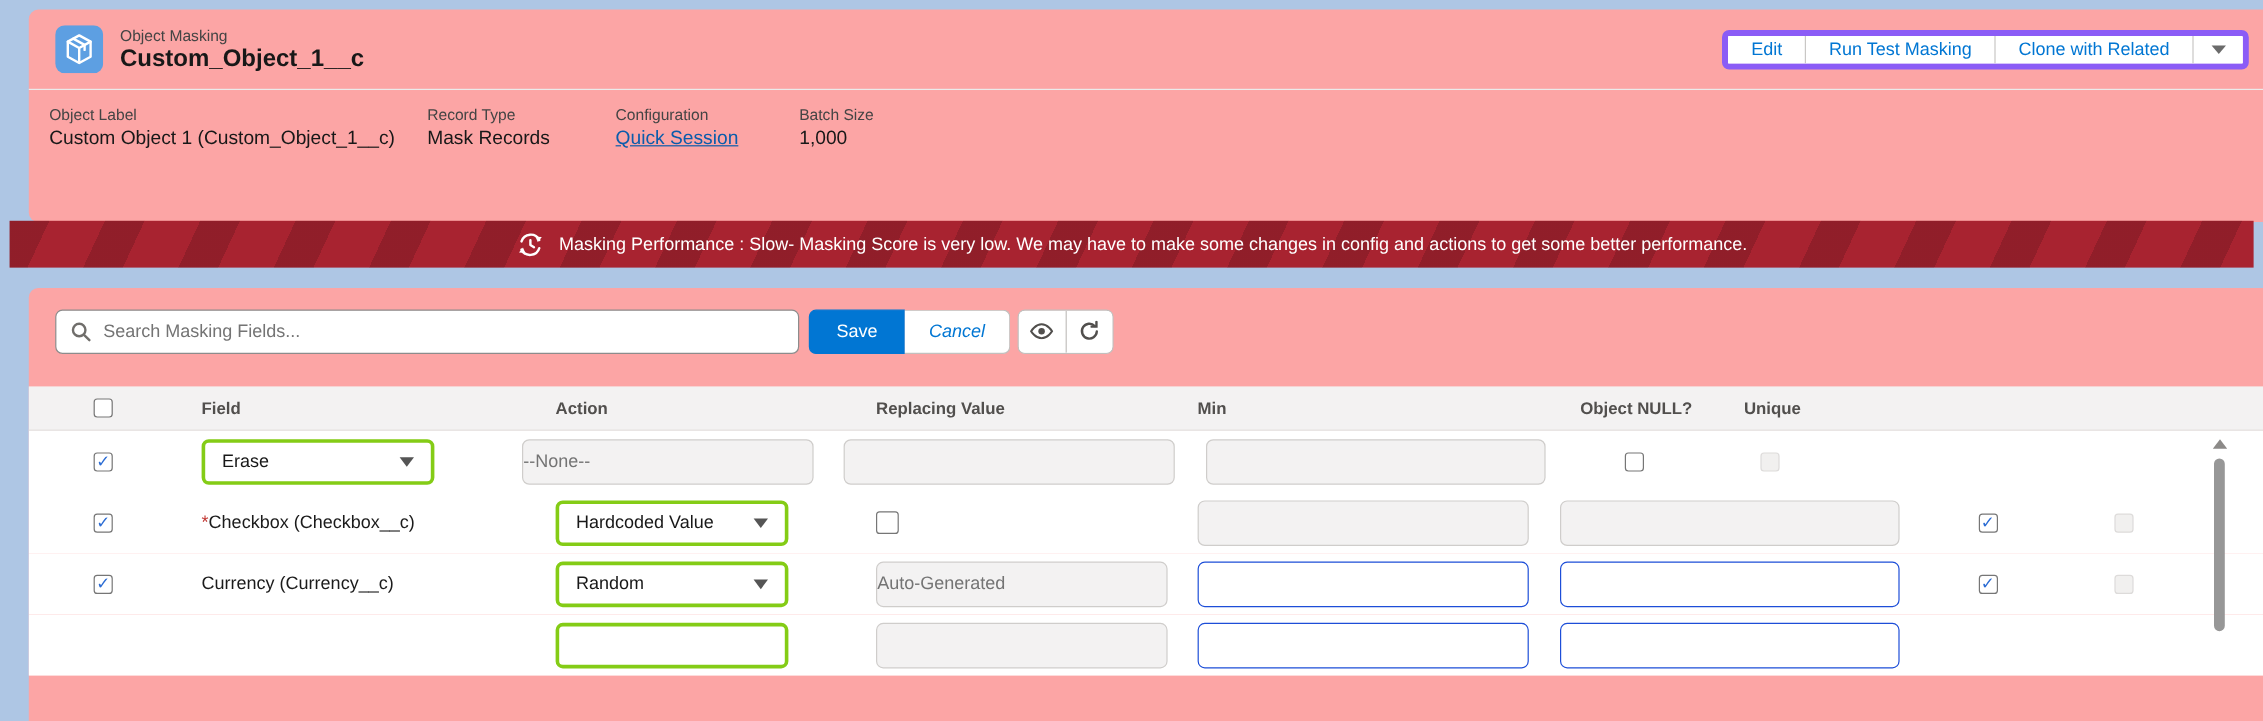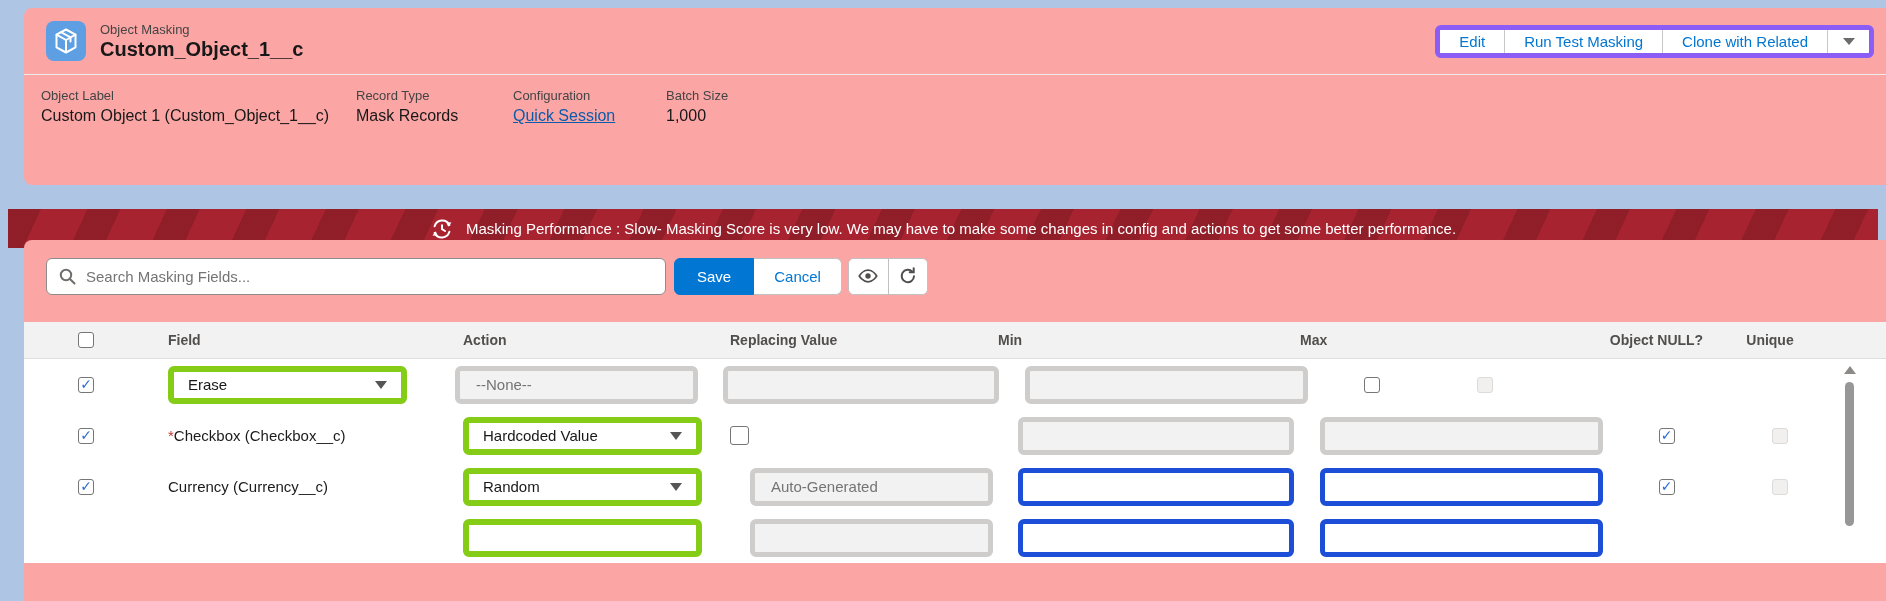--- a/index.html
+++ b/index.html
@@ -22,21 +22,21 @@
   .tri-down { width:0; height:0; border-left:6px solid transparent; border-right:6px solid transparent; border-top:7px solid #6b6b6b; display:inline-block; }
 
   .hdr-fields { display:flex; padding:13px 0 0 17px; }
   .fld { padding-right:10px; }
   .fld-label { font-size:13px; color:#444; }
   .fld-value { font-size:16px; color:#181818; margin-top:4px; }
   .fld-value a { color:#0b5cab; text-decoration:underline; cursor:pointer; }
   .fld-1 { width:315px; } .fld-2 { width:157px; } .fld-3 { width:153px; }
 
   
-  .alert { position:absolute; left:8px; top:209px; width:1870px; height:39px;
+  .alert { position:absolute; left:8px; top:184px; width:1870px; height:39px;
     background-color:#a82330;
     background-image:repeating-linear-gradient(115deg, rgba(0,0,0,0.14) 0 30px, rgba(0,0,0,0) 30px 72px);
     display:flex; align-items:center; justify-content:center; color:#fff; font-size:15px; }
   .alert-icon { margin-right:12px; display:flex; }
 
   
   .main-card { top:240px; height:370px; border-radius:8px 8px 0 0; }
   .tabs { display:flex; align-items:flex-end; height:78px; padding:0 25px; border-bottom:1px solid #e8e8e8; }
   .tab { position:relative; font-size:16px; color:#514f4d; padding:0 16px 15px; margin-right:28px; cursor:pointer; }
   .tab.active { font-weight:bold; color:#181818; }
@@ -44,21 +44,21 @@
 
   .section-bar { display:flex; justify-content:space-between; align-items:center; height:72px; padding:0 20px 0 22px; }
   .sec-left { display:flex; align-items:center; }
   .sec-icon { width:36px; height:36px; display:block; }
   .sec-title { font-size:18px; font-weight:bold; color:#181818; margin-left:14px; }
   .sec-right { display:flex; align-items:flex-start; }
   .search { display:flex; align-items:center; width:620px; height:37px; border:1px solid #8c8c8c; border-radius:6px; padding:0 12px; background:#fff; margin-right:8px; }
   .search input { border:none; outline:none; font-size:15px; color:#333; width:100%; margin-left:10px; font-family:inherit; background:transparent; }
   .search input::placeholder { color:#747474; }
   .btn-save { height:37px; padding:0 22px; background:#0176d3; color:#fff; border:1px solid #0176d3; border-radius:6px 0 0 6px; font-size:15px; cursor:pointer; font-family:inherit; }
-  .btn-cancel { height:37px; padding:0 20px; background:#fff; color:#0176d3; border:1px solid #c2c0be; border-left:none; border-radius:0 6px 6px 0; font-size:15px; cursor:pointer; font-family:inherit; }
+  .btn-cancel { height:37px; padding:0 20px; background:#fff; color:#0176d3; border:1px solid #c2c0be; border-left:none; border-radius:0 6px 6px 0; font-size:15px; cursor:pointer; font-family:inherit;font-style:italic; }
   .icon-group { display:flex; margin-left:6px; border:1px solid #c2c0be; border-radius:6px; overflow:hidden; height:37px; background:#fff; }
   .icon-group button { width:39px; background:#fff; border:none; border-left:1px solid #c2c0be; display:flex; align-items:center; justify-content:center; cursor:pointer; }
   .icon-group button:first-child { border-left:none; }
 
   
   .table { position:relative; margin-top:10px; }
   .thead { display:flex; align-items:center; height:37px; background:#f3f2f2; border-bottom:1px solid #e0dedd; font-size:14px; font-weight:bold; color:#514f4d; }
   .trow { display:flex; align-items:center; height:51px; background:#fff; }
   .c-sel    { flex:0 0 144px; display:flex; align-items:center; padding-left:54px; }
   .c-field  { flex:0 0 295px; }
@@ -70,23 +70,23 @@
   .c-unique { flex:0 0 100px; display:flex; justify-content:center; }
 
   .field-text { font-size:15px; color:#1b1b1b; }
   .req-star { color:#c23934; }
 
   .cb { width:16px; height:16px; border:1px solid #767676; border-radius:3px; background:#fff; display:flex; align-items:center; justify-content:center; cursor:pointer; }
   .cb .tick { color:#2b6cd4; font-size:14px; font-weight:bold; line-height:1; margin-top:-1px; }
   .cb.disabled { background:#f1f0ef; border-color:#dddbda; cursor:default; }
   .cb.big { width:19px; height:19px; }
 
-  .select { width:239px; height:38px; border:6px solid #84cc16; border-radius:6px; background:#fff; display:flex; align-items:center; justify-content:space-between; padding:0 14px; font-size:15px; color:#181818; cursor:pointer; }
+  .select { width:194px; height:38px; border:3px solid #84cc16; border-radius:6px; background:#fff; display:flex; align-items:center; justify-content:space-between; padding:0 14px; font-size:15px; color:#181818; cursor:pointer; }
   .sel-caret { width:0; height:0; border-left:6px solid transparent; border-right:6px solid transparent; border-top:8px solid #555; }
-  .inputbox { width:243px; height:38px; border:5px solid #1d4ed8; border-radius:6px; background:#fff; display:flex; align-items:center; padding:0 16px; font-size:15px; color:#747474;margin-left:20px; }
+  .inputbox { width:243px; height:38px; border:1px solid #1d4ed8; border-radius:6px; background:#fff; display:flex; align-items:center; padding:0 0; font-size:15px; color:#747474; }
   .inputbox.disabled { background:#f3f2f2; border-color:#cfcdcb; }
   .c-min .inputbox { width:276px; } .c-max .inputbox { width:283px; }
 
   .vscroll { position:absolute; right:38px; top:44px; width:13px; height:160px; display:flex; flex-direction:column; align-items:center; }
   .vs-arrow { width:0; height:0; border-left:6px solid transparent; border-right:6px solid transparent; border-bottom:8px solid #8c8a88; }
   .vs-thumb { width:9px; flex:1; margin-top:8px; background:#979797; border-radius:5px; }
 </style>
 </head>
 <body>
 
@@ -188,21 +188,20 @@
 
   <div class="table">
     <div class="thead">
       <div class="c-sel">
           <span class="cb"></span>
         </div>
       <div class="c-field">Field</div>
       <div class="c-action">Action</div>
       <div class="c-repl">Replacing Value</div>
       <div class="c-min">Min</div>
-      <div class="c-max">Max</div>
       <div class="c-ignore">Object NULL?</div>
       <div class="c-unique">Unique</div>
     </div>
     <div id="tbody">
         <div class="trow">
           <div class="c-sel">
             <span class="cb checked">
               <span class="tick">✓</span>
             </span>
           </div>

